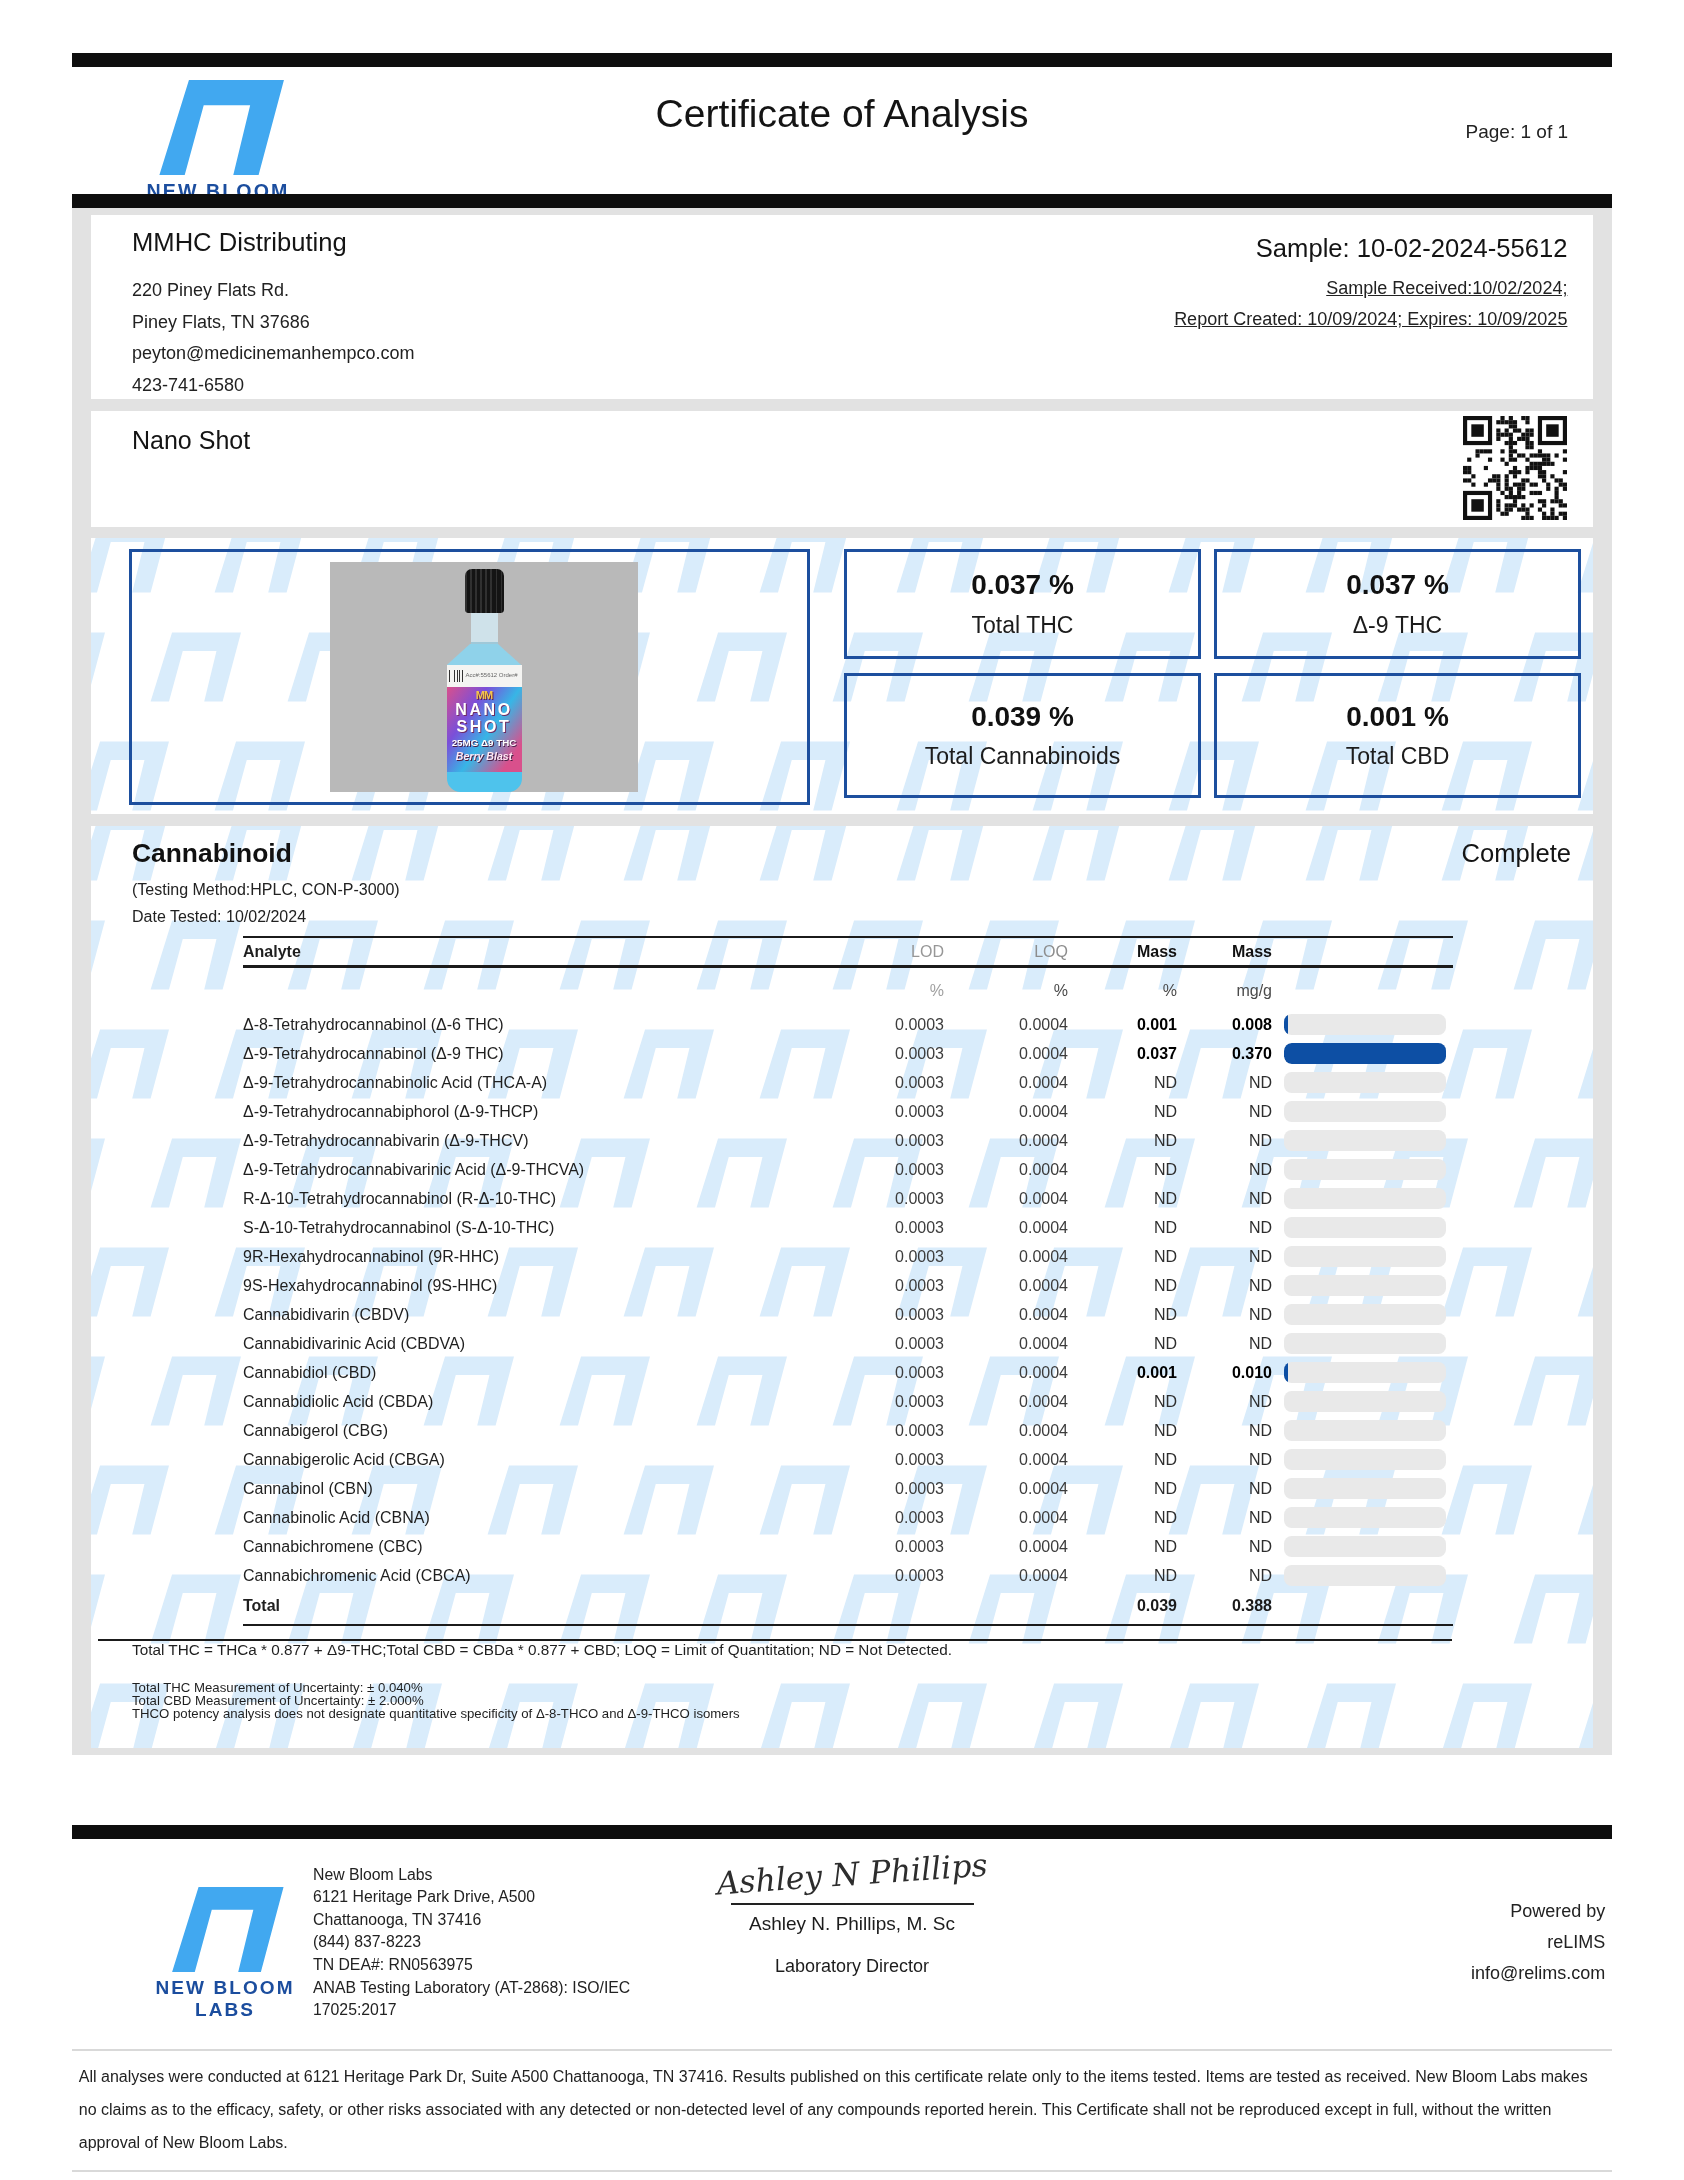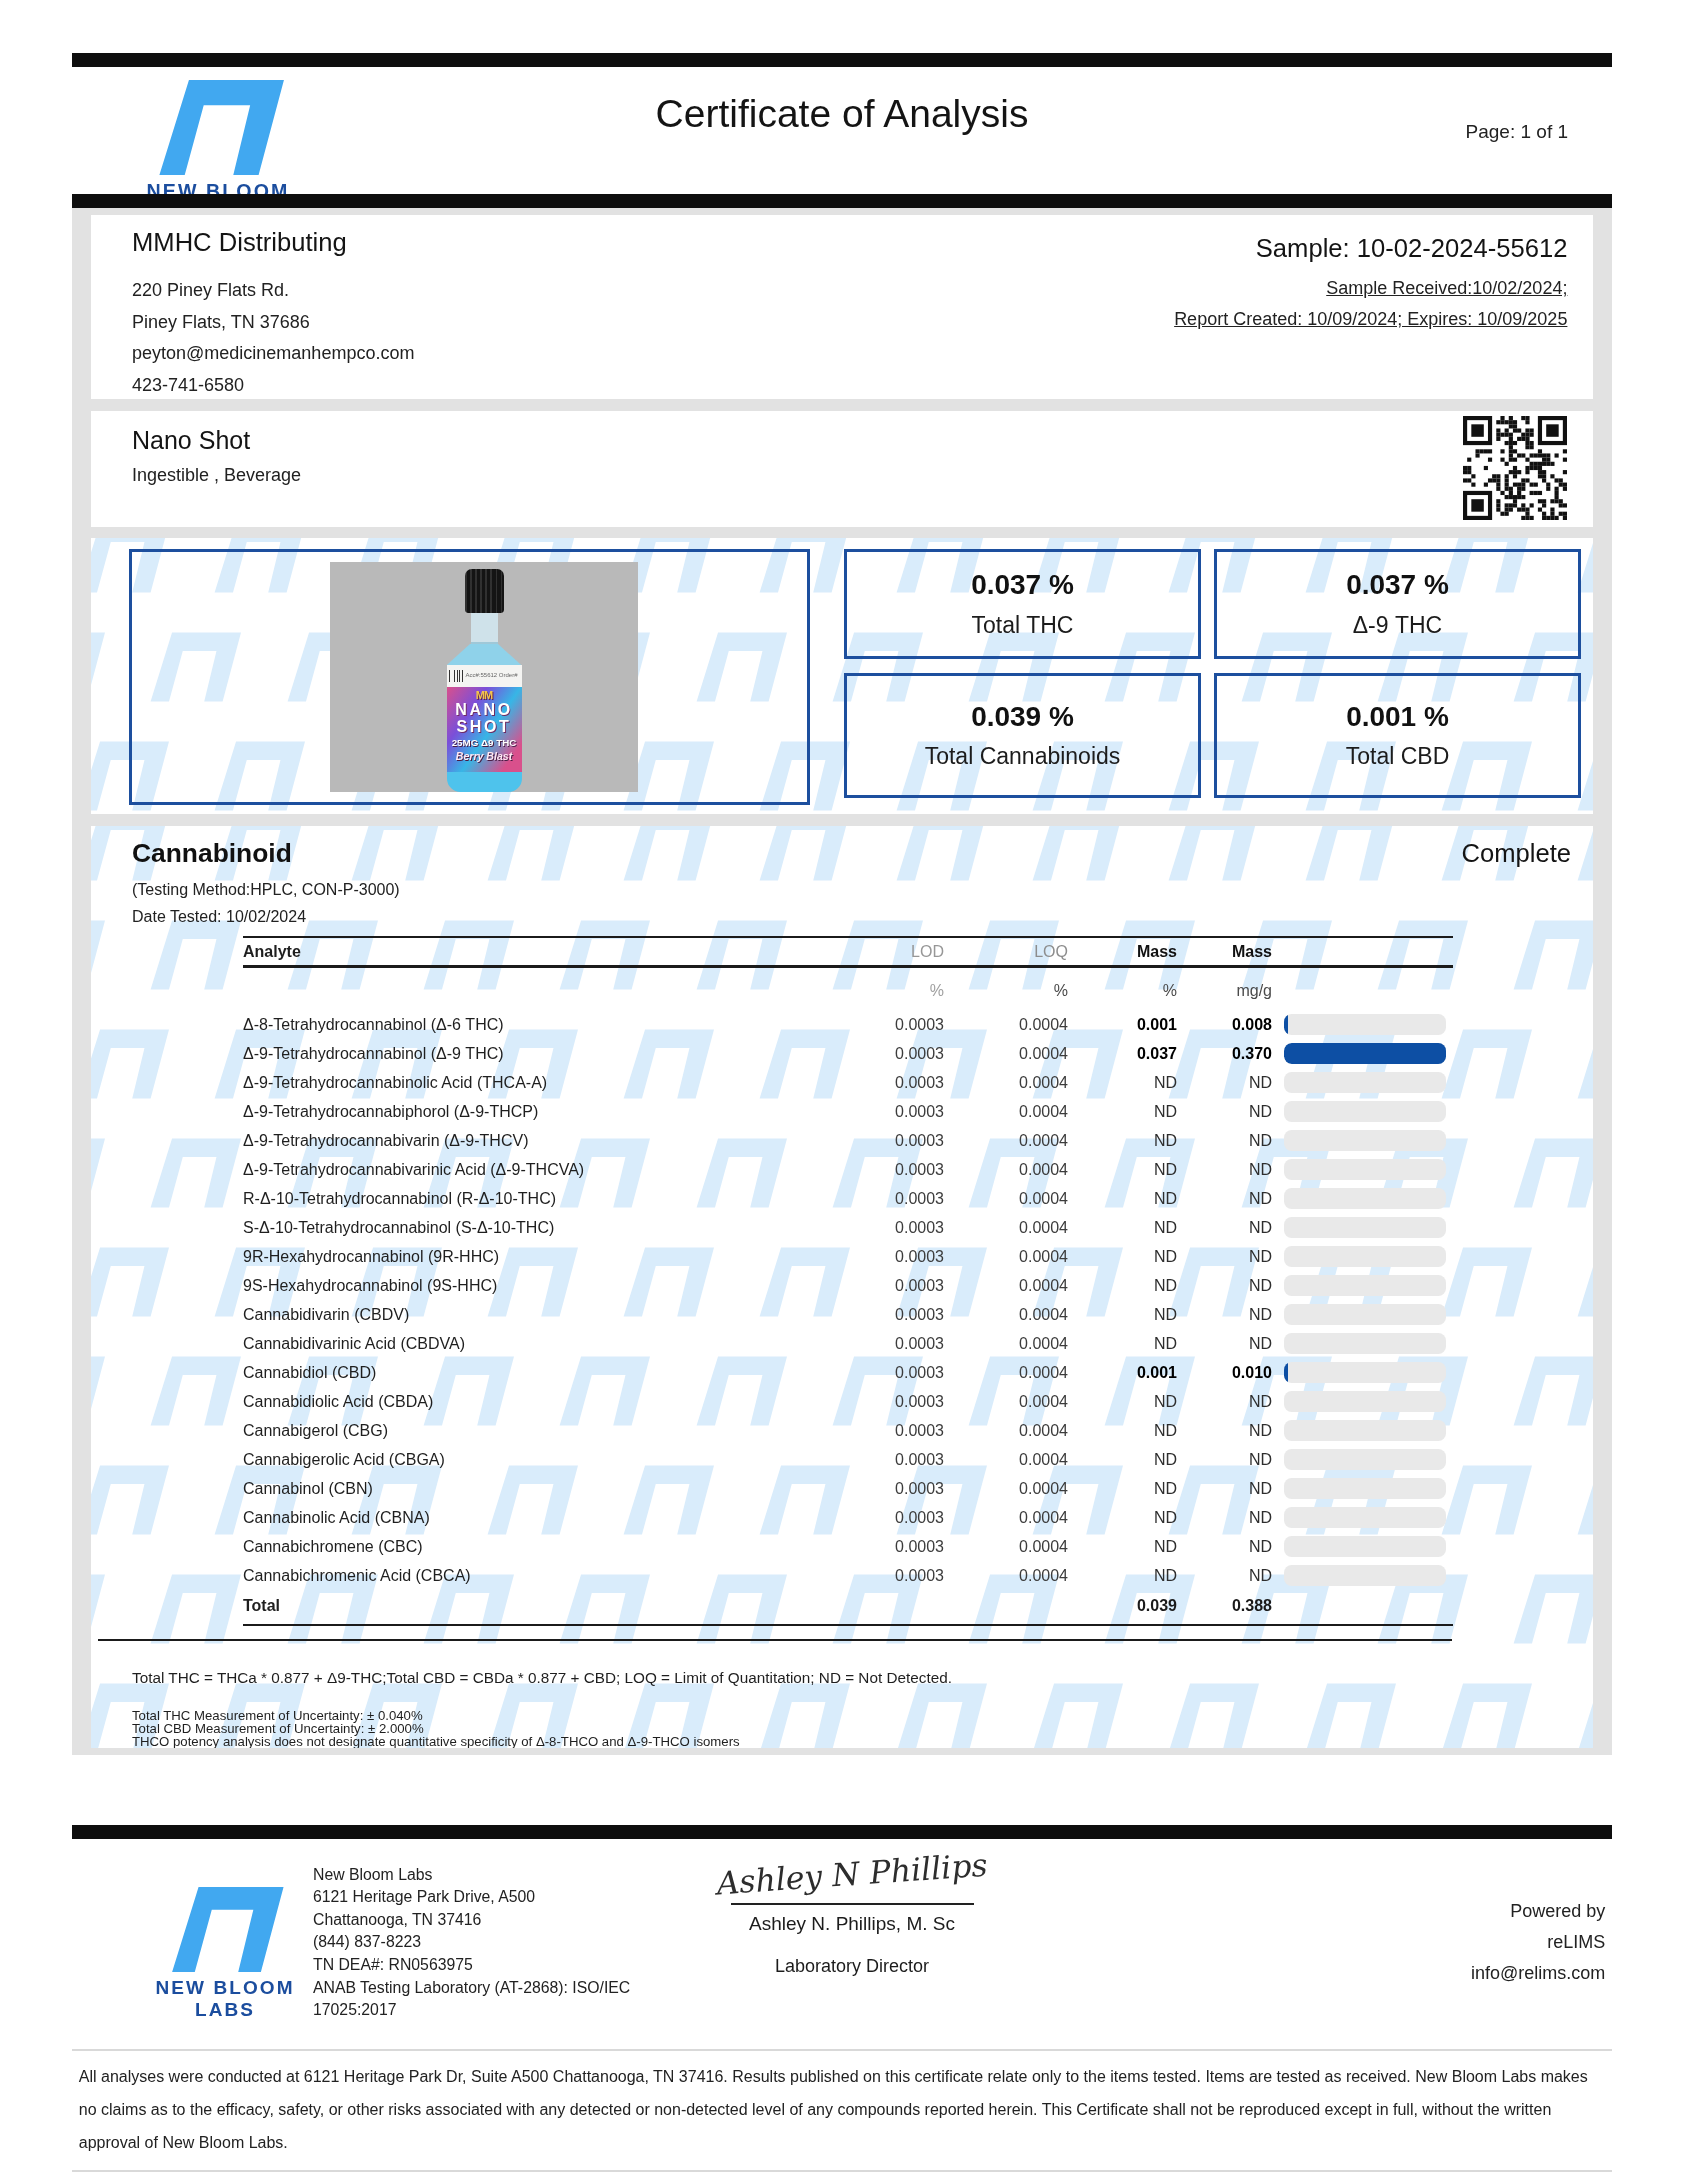--- a/index.html
+++ b/index.html
@@ -92,21 +92,21 @@
   .h-loq{color:#8d8d8d;}
   .h-mass{color:#111;font-weight:bold;}
   .u-gray{color:#a0a0a0;}
   .u-dark{color:#4a4a4a;}
   .v-lim{color:#3c3c3c;}
   .v-mass{color:#2e2e2e;}
   .v-mass.detected{font-weight:bold;color:#000;}
   .bar-track{width:162px;height:21px;margin-left:12px;background:#e9e9e9;border-radius:7.7px;overflow:hidden;}
   .bar-fill{height:100%;background:#0d4fa4;border-radius:7.7px 0 0 7.7px;}
   .wide-rule{height:1.7px;background:#1b1b1b;margin:13.6px 0 0 -34px;width:1354px;}
-  .footnote{font-size:15.3px;margin-top:28px;color:#1f1f1f;}
+  .footnote{font-size:15.3px;margin-top:0;color:#1f1f1f;}
   .uncert{margin-top:22px;font-size:13.2px;line-height:13.2px;color:#1f1f1f;}
 
   
   .footer{position:absolute;left:0;top:1838px;width:100%;height:204px;}
   .f-logo{position:absolute;left:51px;top:49px;width:204px;text-align:center;}
   .f-logo .logo-word{font-size:19px;}
   .f-lab{position:absolute;left:241px;top:25.6px;font-size:15.8px;line-height:22.6px;color:#222;}
   .f-sign{position:absolute;left:635px;top:6.8px;width:290px;text-align:center;}
   .sig-script{font-family:"DejaVu Serif",serif;font-style:italic;font-size:31.5px;color:#2d2d2d;
               transform:rotate(-4deg);letter-spacing:0px;line-height:58px;}
@@ -154,21 +154,20 @@
             <div class="sample-id">Sample: 10-02-2024-55612</div>
             <div class="sample-line">Sample Received:10/02/2024;</div>
             <div class="sample-line">Report Created: 10/09/2024; Expires: 10/09/2025</div>
           </div>
         </div>
       </div>
 
       <div class="panel panel-product">
         <div class="inner">
           <div class="product-name">Nano Shot</div>
-          <div class="product-type">Ingestible , Beverage</div>
         </div>
         <div class="qr-box">
           <svg id="qr-svg" viewBox="0 0 100 100" width="104" height="104">
               <rect x="0" y="0" width="100" height="100" fill="#fff"></rect>
               <rect x="36" y="0" width="4" height="4" fill="#111"></rect>
               <rect x="44" y="0" width="4" height="4" fill="#111"></rect>
               <rect x="56" y="0" width="4" height="4" fill="#111"></rect>
               <rect x="60" y="0" width="4" height="4" fill="#111"></rect>
               <rect x="32" y="4" width="4" height="4" fill="#111"></rect>
               <rect x="36" y="4" width="4" height="4" fill="#111"></rect>

